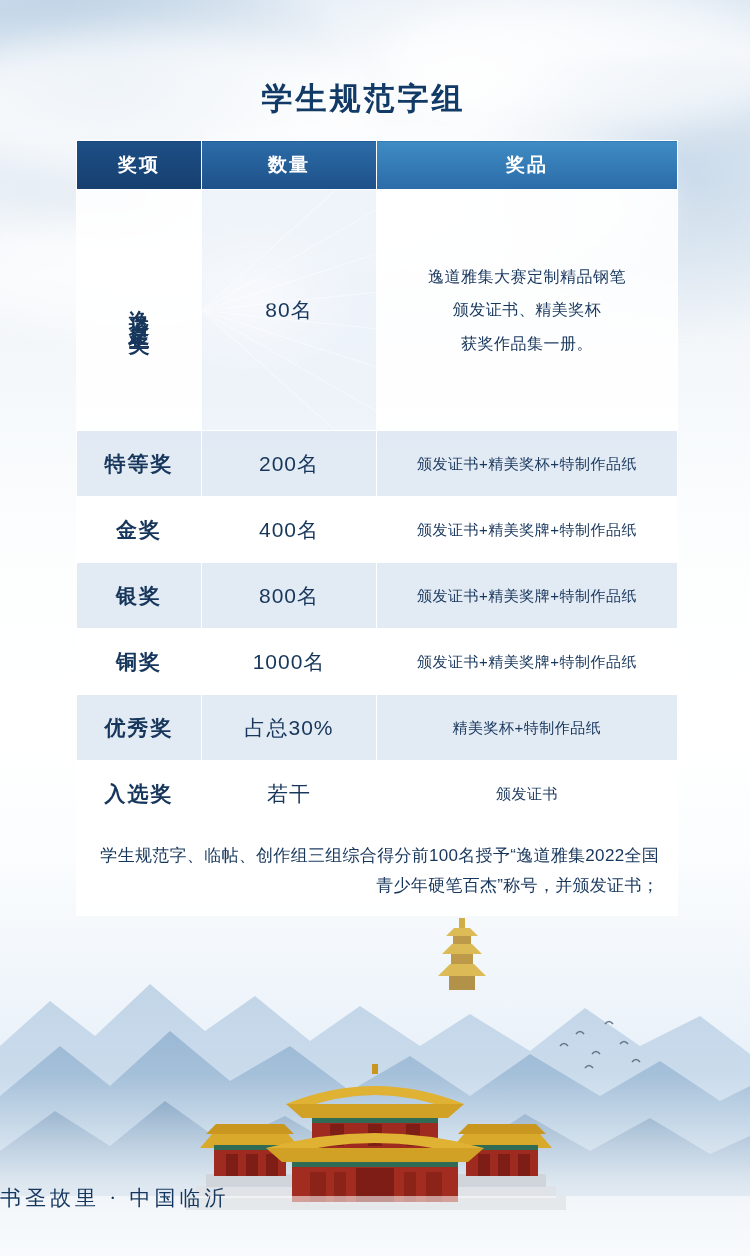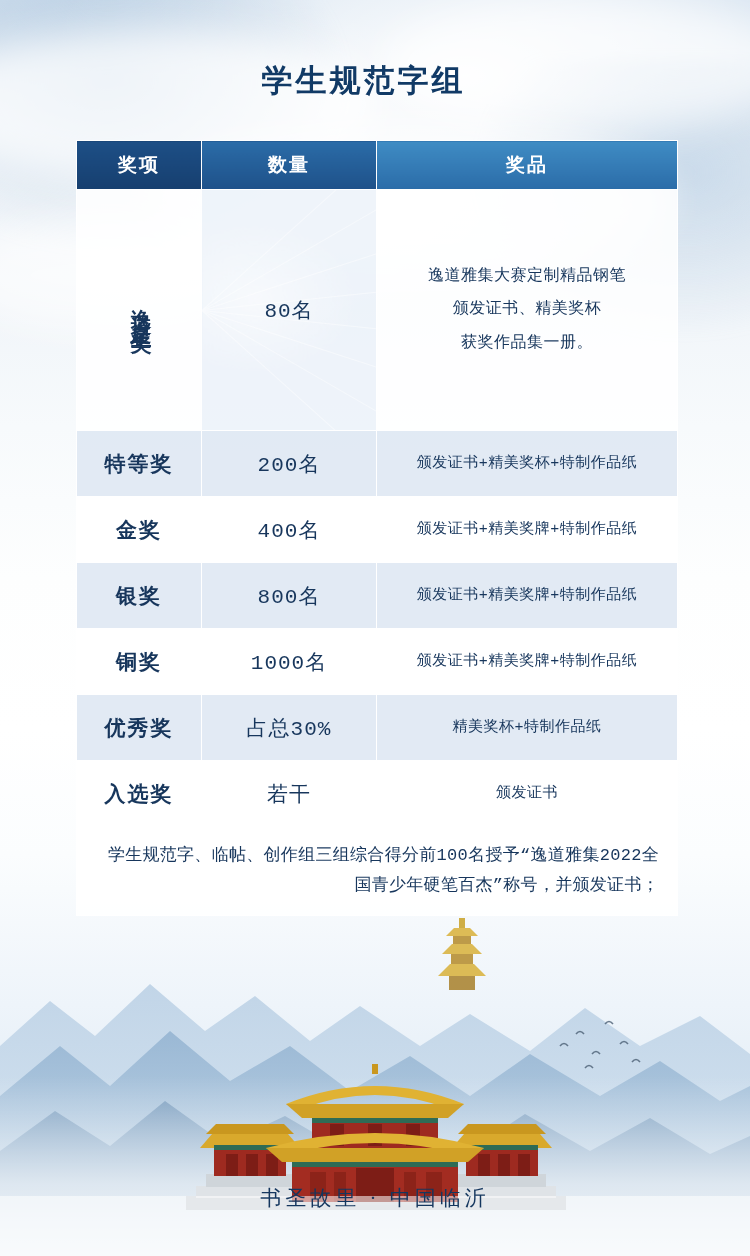--- a/index.html
+++ b/index.html
@@ -46,21 +46,21 @@
     position: absolute;
     right: -80px; top: 60px;
     width: 360px; height: 280px;
     background: radial-gradient(ellipse at 60% 40%, rgba(160,190,218,0.45) 0%, rgba(160,190,218,0.0) 70%);
     filter: blur(6px);
   }
 
   
   .title {
     position: absolute;
-    top: 60px;
+    top: 78px;
     left: 0;
     width: 727px;
     text-align: center;
     font-size: 31px;
     font-weight: bold;
     letter-spacing: 3px;
     color: #113a66;
     text-shadow: 0 1px 0 rgba(255,255,255,0.7);
   }
 
@@ -89,21 +89,20 @@
     vertical-align: middle;
   }
   th.h1 { background: linear-gradient(180deg,#1d4f86 0%, #163f6f 100%); width: 124px; }
   th.h2 { background: linear-gradient(180deg,#2b6ca8 0%, #1e5189 100%); width: 174px; }
   th.h3 { background: linear-gradient(180deg,#3f8cc4 0%, #2b6ca8 100%); width: 300px; }
 
   tbody td {
     text-align: center;
     vertical-align: middle;
     color: #17365c;
-    font-family: Liberation Mono, monospace;
   }
   .col-award {
     font-size: 21px;
     font-weight: bold;
     letter-spacing: 2px;
   }
   .col-qty {
     font-size: 21px;
     letter-spacing: 1px;
   }
@@ -178,21 +177,20 @@
     bottom: 0;
     width: 750px;
     height: 360px;
     overflow: hidden;
   }
   .footer-text {
     position: absolute;
     bottom: 44px;
     left: 0;
     width: 750px;
-    text-align: center;
     font-family: "Liberation Serif", serif;
     font-size: 21px;
     letter-spacing: 4px;
     color: #14365e;
     z-index: 9;
   }
 </style>
 </head>
 <body>
 

